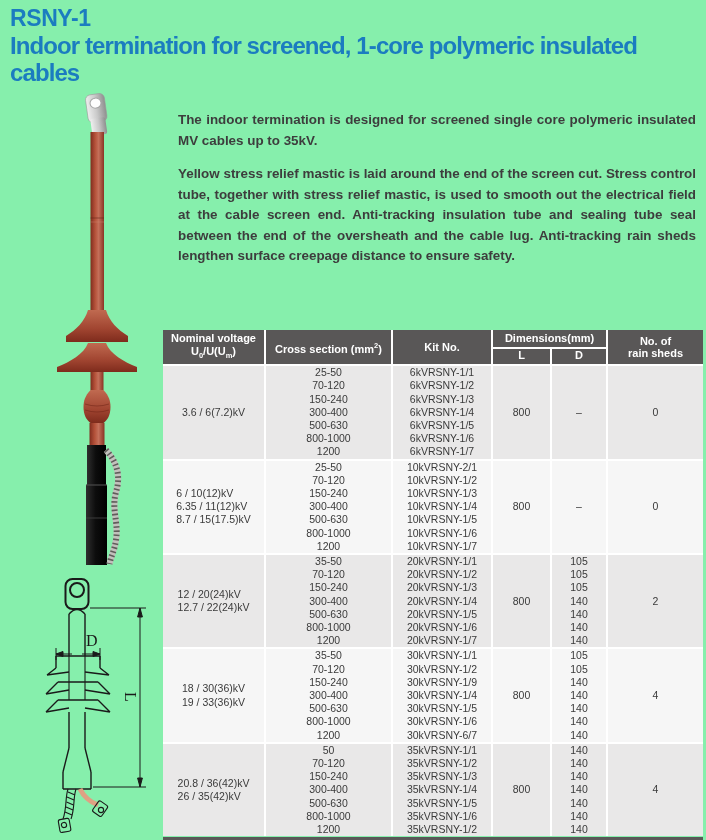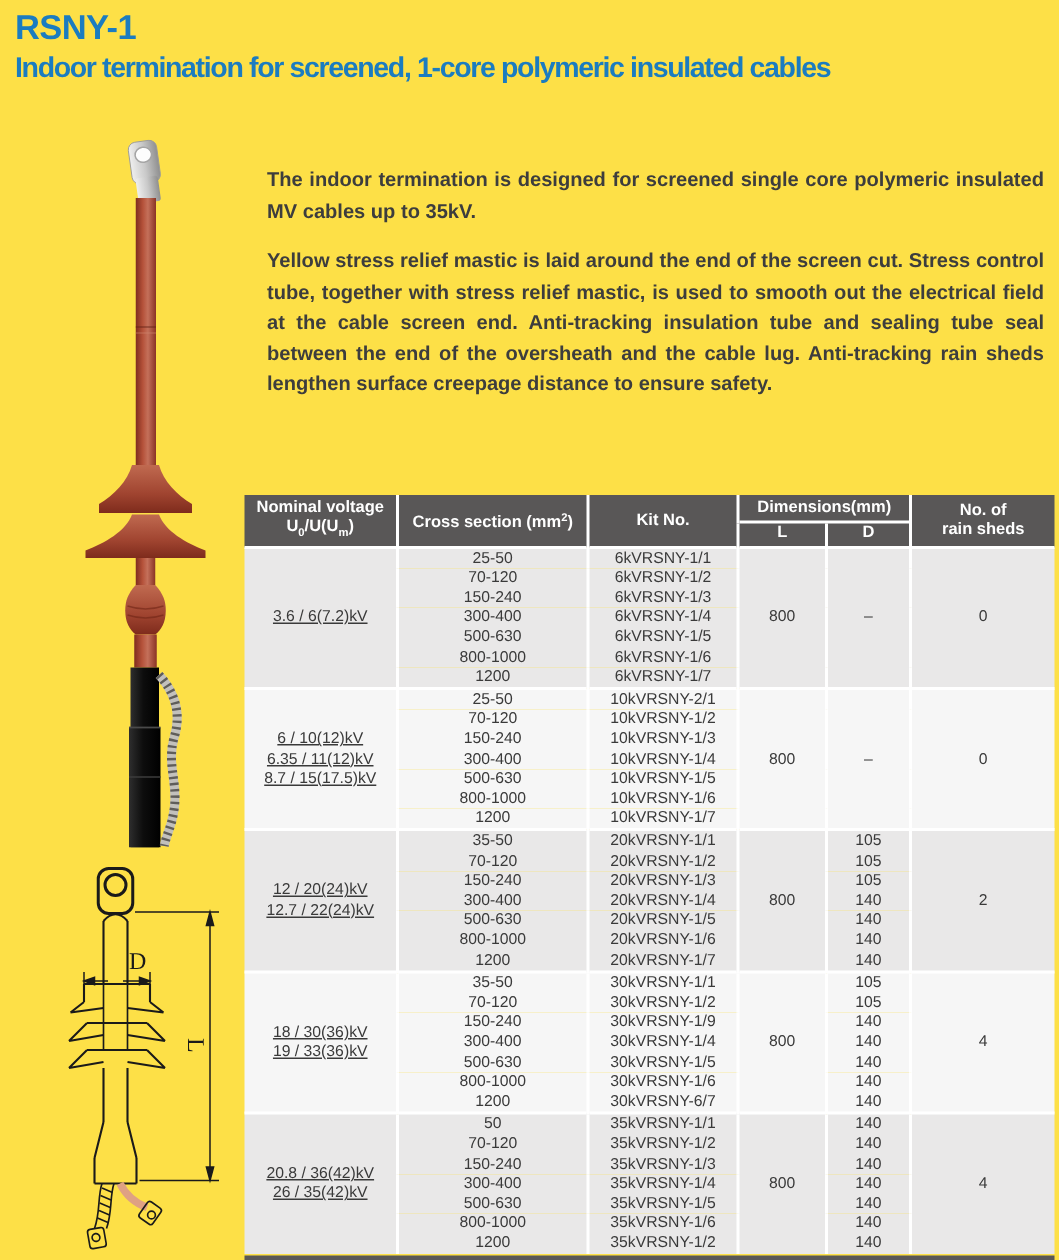--- a/index.html
+++ b/index.html
@@ -1,22 +1,22 @@
 <!DOCTYPE html>
 <html><head>
 <meta charset="utf-8">
 <style>
   html,body{margin:0;padding:0;background:#fff;}
-  #page{position:relative;width:706px;height:840px;background:#fde047;overflow:hidden;
+  #page{position:relative;width:706px;height:840px;background:#86efac;overflow:hidden;
         font-family:"Liberation Sans",sans-serif;}
 
   
   #title-block{position:absolute;left:10px;top:5px;width:692px;color:#1b7cc0;}
   #title-block .t1{font-size:23px;font-weight:bold;letter-spacing:-0.4px;line-height:27px;}
-  #title-block .t2,#title-block .t3{font-size:19px;font-weight:bold;letter-spacing:-0.9px;line-height:27px;}
+  #title-block .t2,#title-block .t3{font-size:24px;font-weight:bold;letter-spacing:-0.9px;line-height:27px;}
 
   
   #intro{position:absolute;left:178px;top:110px;width:518px;color:#3d3d3d;
          font-size:13.4px;line-height:20.5px;text-align:justify;font-weight:bold;}
   #intro p{margin:0 0 13px 0;}
 
   
   #photo{position:absolute;left:40px;top:90px;}
   #drawing{position:absolute;left:12px;top:576px;}
   .dimlabel{font-family:"Liberation Serif",serif;font-size:16px;fill:#1a1a1a;}
@@ -28,21 +28,21 @@
   .tbl th{background:#595757;color:#fff;font-size:11px;font-weight:bold;
           line-height:12.5px;padding:2px 0;text-align:center;vertical-align:middle;}
   .tbl thead tr.sub th{height:13px;padding:0 0 2px 0;border-top:2px solid #fff;}
   .tbl td{text-align:center;vertical-align:middle;padding:0;height:13px;line-height:13.2px;}
   .tbl sub{font-size:7.5px;}
   .tbl sup{font-size:7.5px;}
   .bl{border-left:2px solid #fff;}
   .st{border-top:2px solid #fff;margin-top:23px;}
   .gray{background:#e9e8e8;}
   .light{background:#f6f6f6;}
-  .vwrap{display:inline-block;text-align:center;text-decoration:underline;}
+  .vwrap{display:inline-block;text-align:left;}
   #bottom-bar{width:540px;height:6px;background:#595757;margin-top:1px;}
 </style>
 </head>
 <body>
 
 <div id="page">
 
   <div id="title-block">
     <div class="t1">RSNY-1</div>
     <div class="t2">Indoor termination for screened, 1-core polymeric insulated cables</div>

